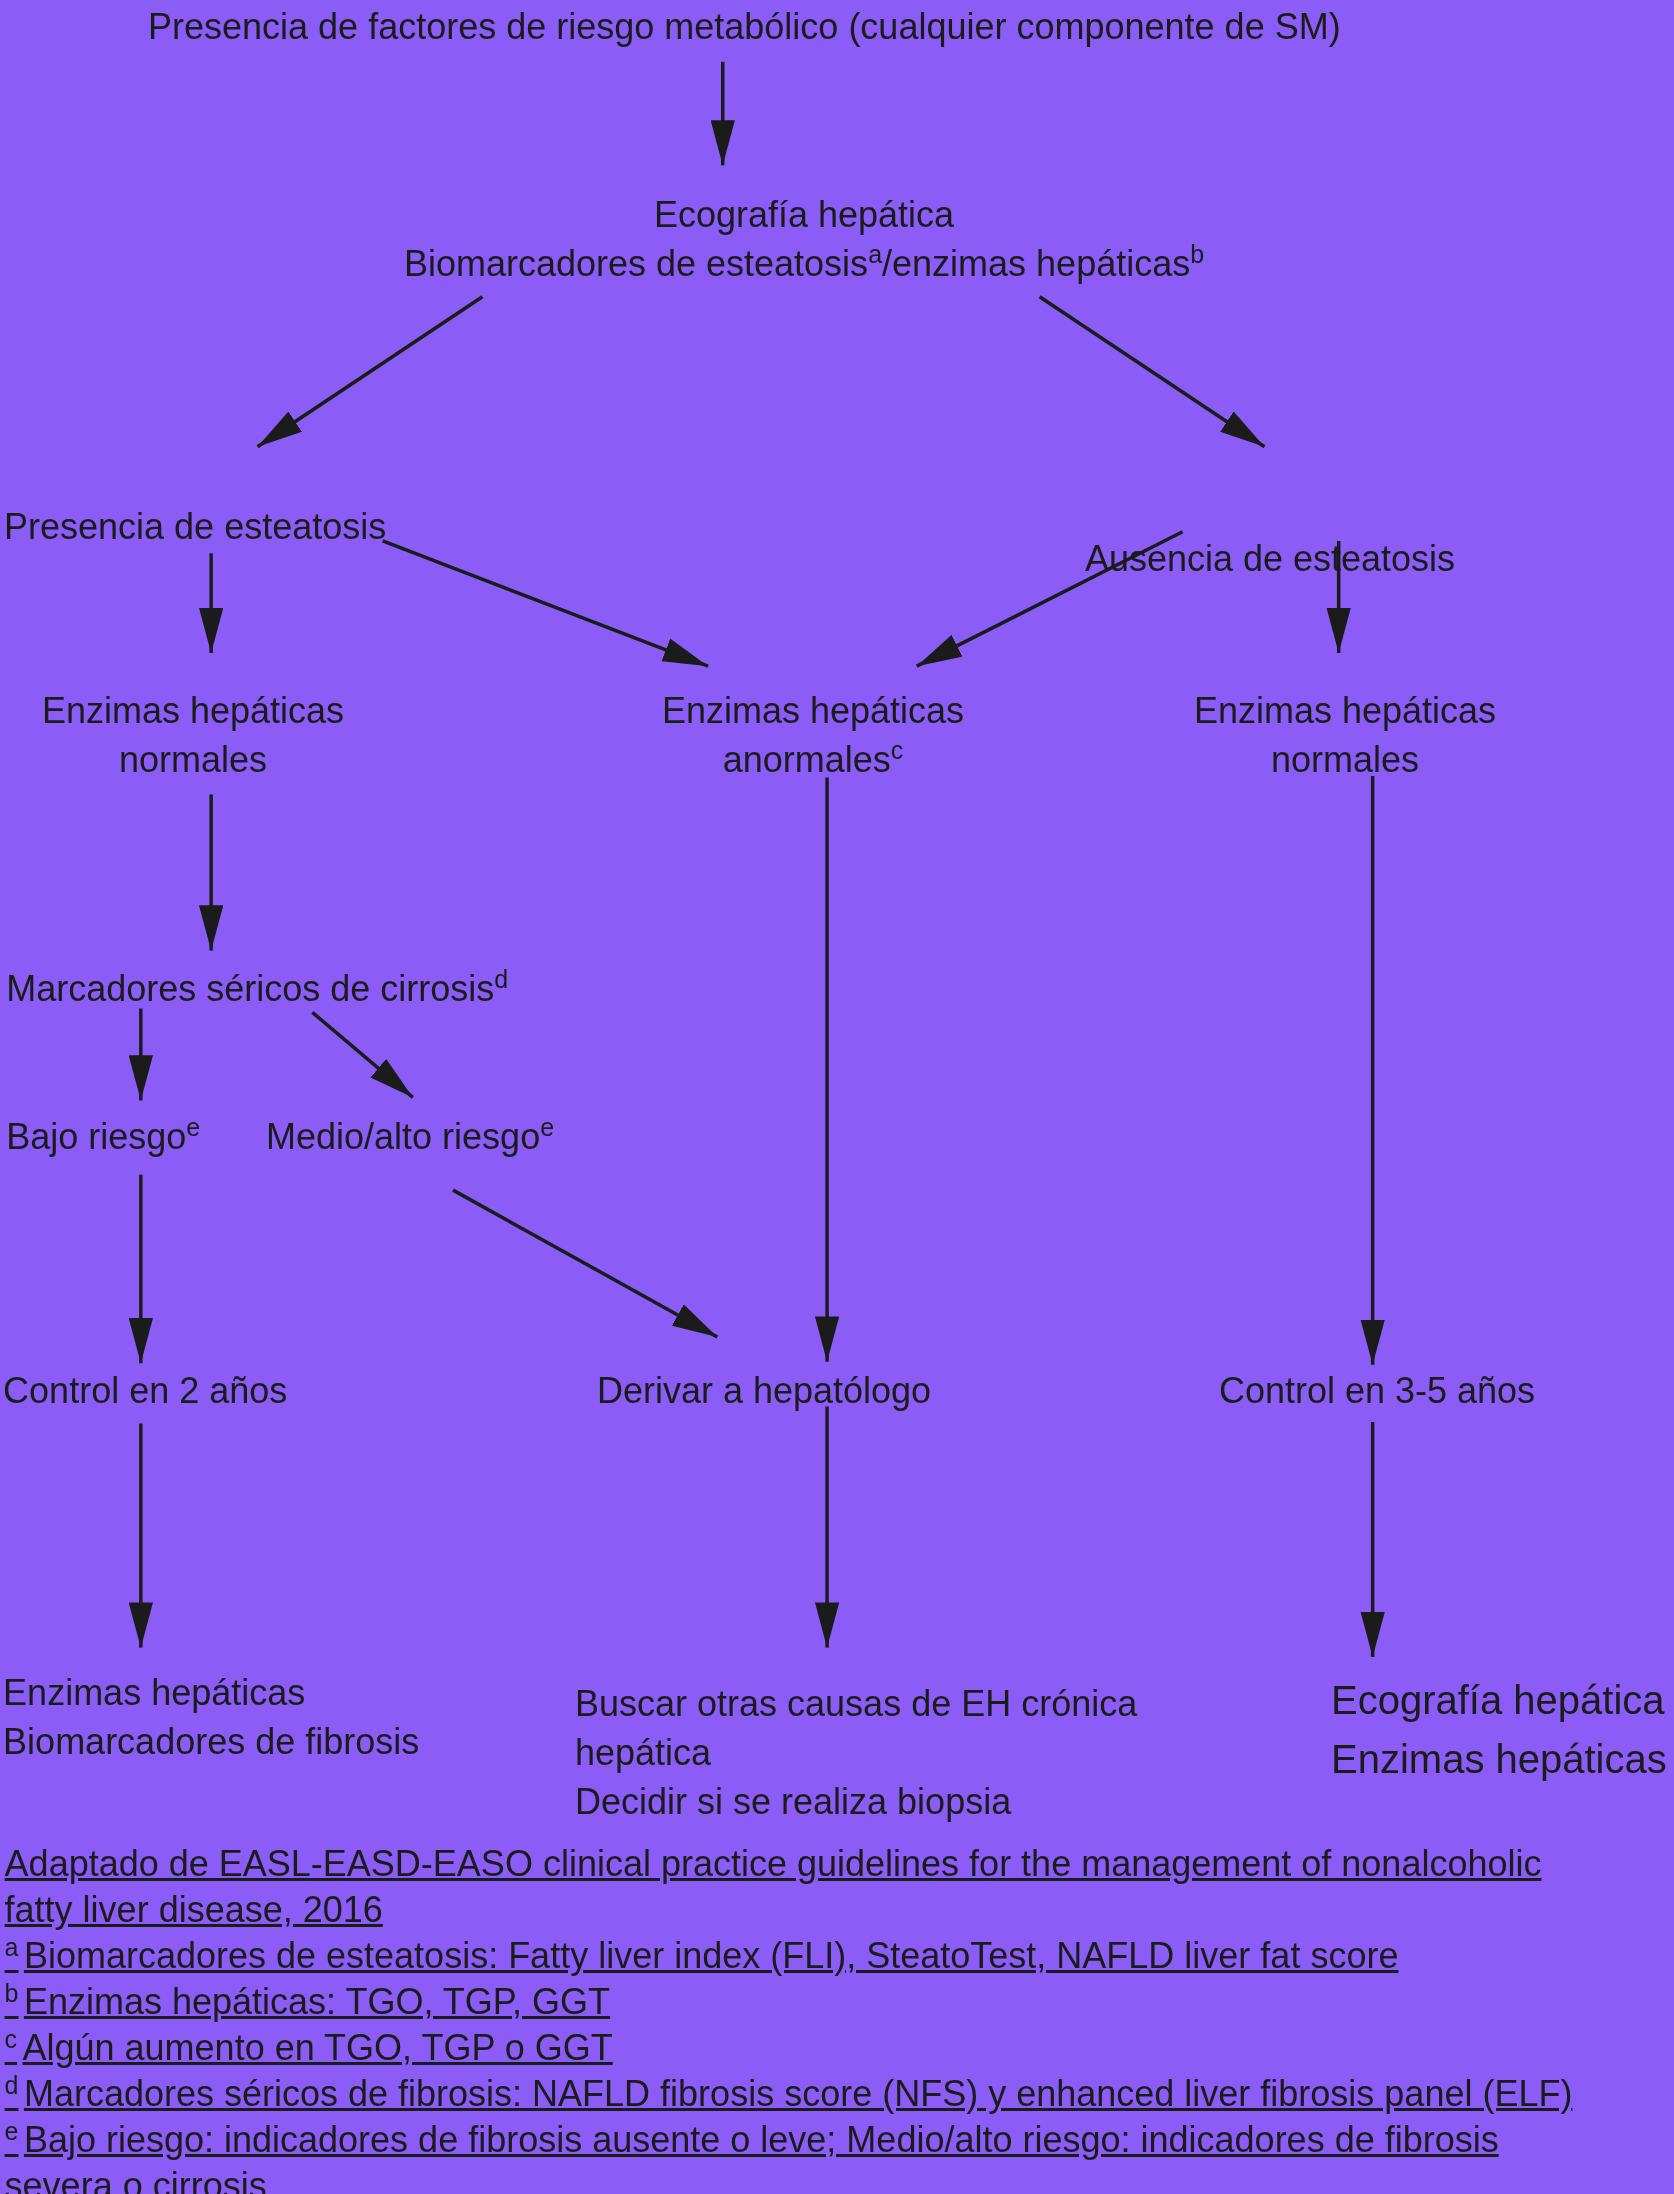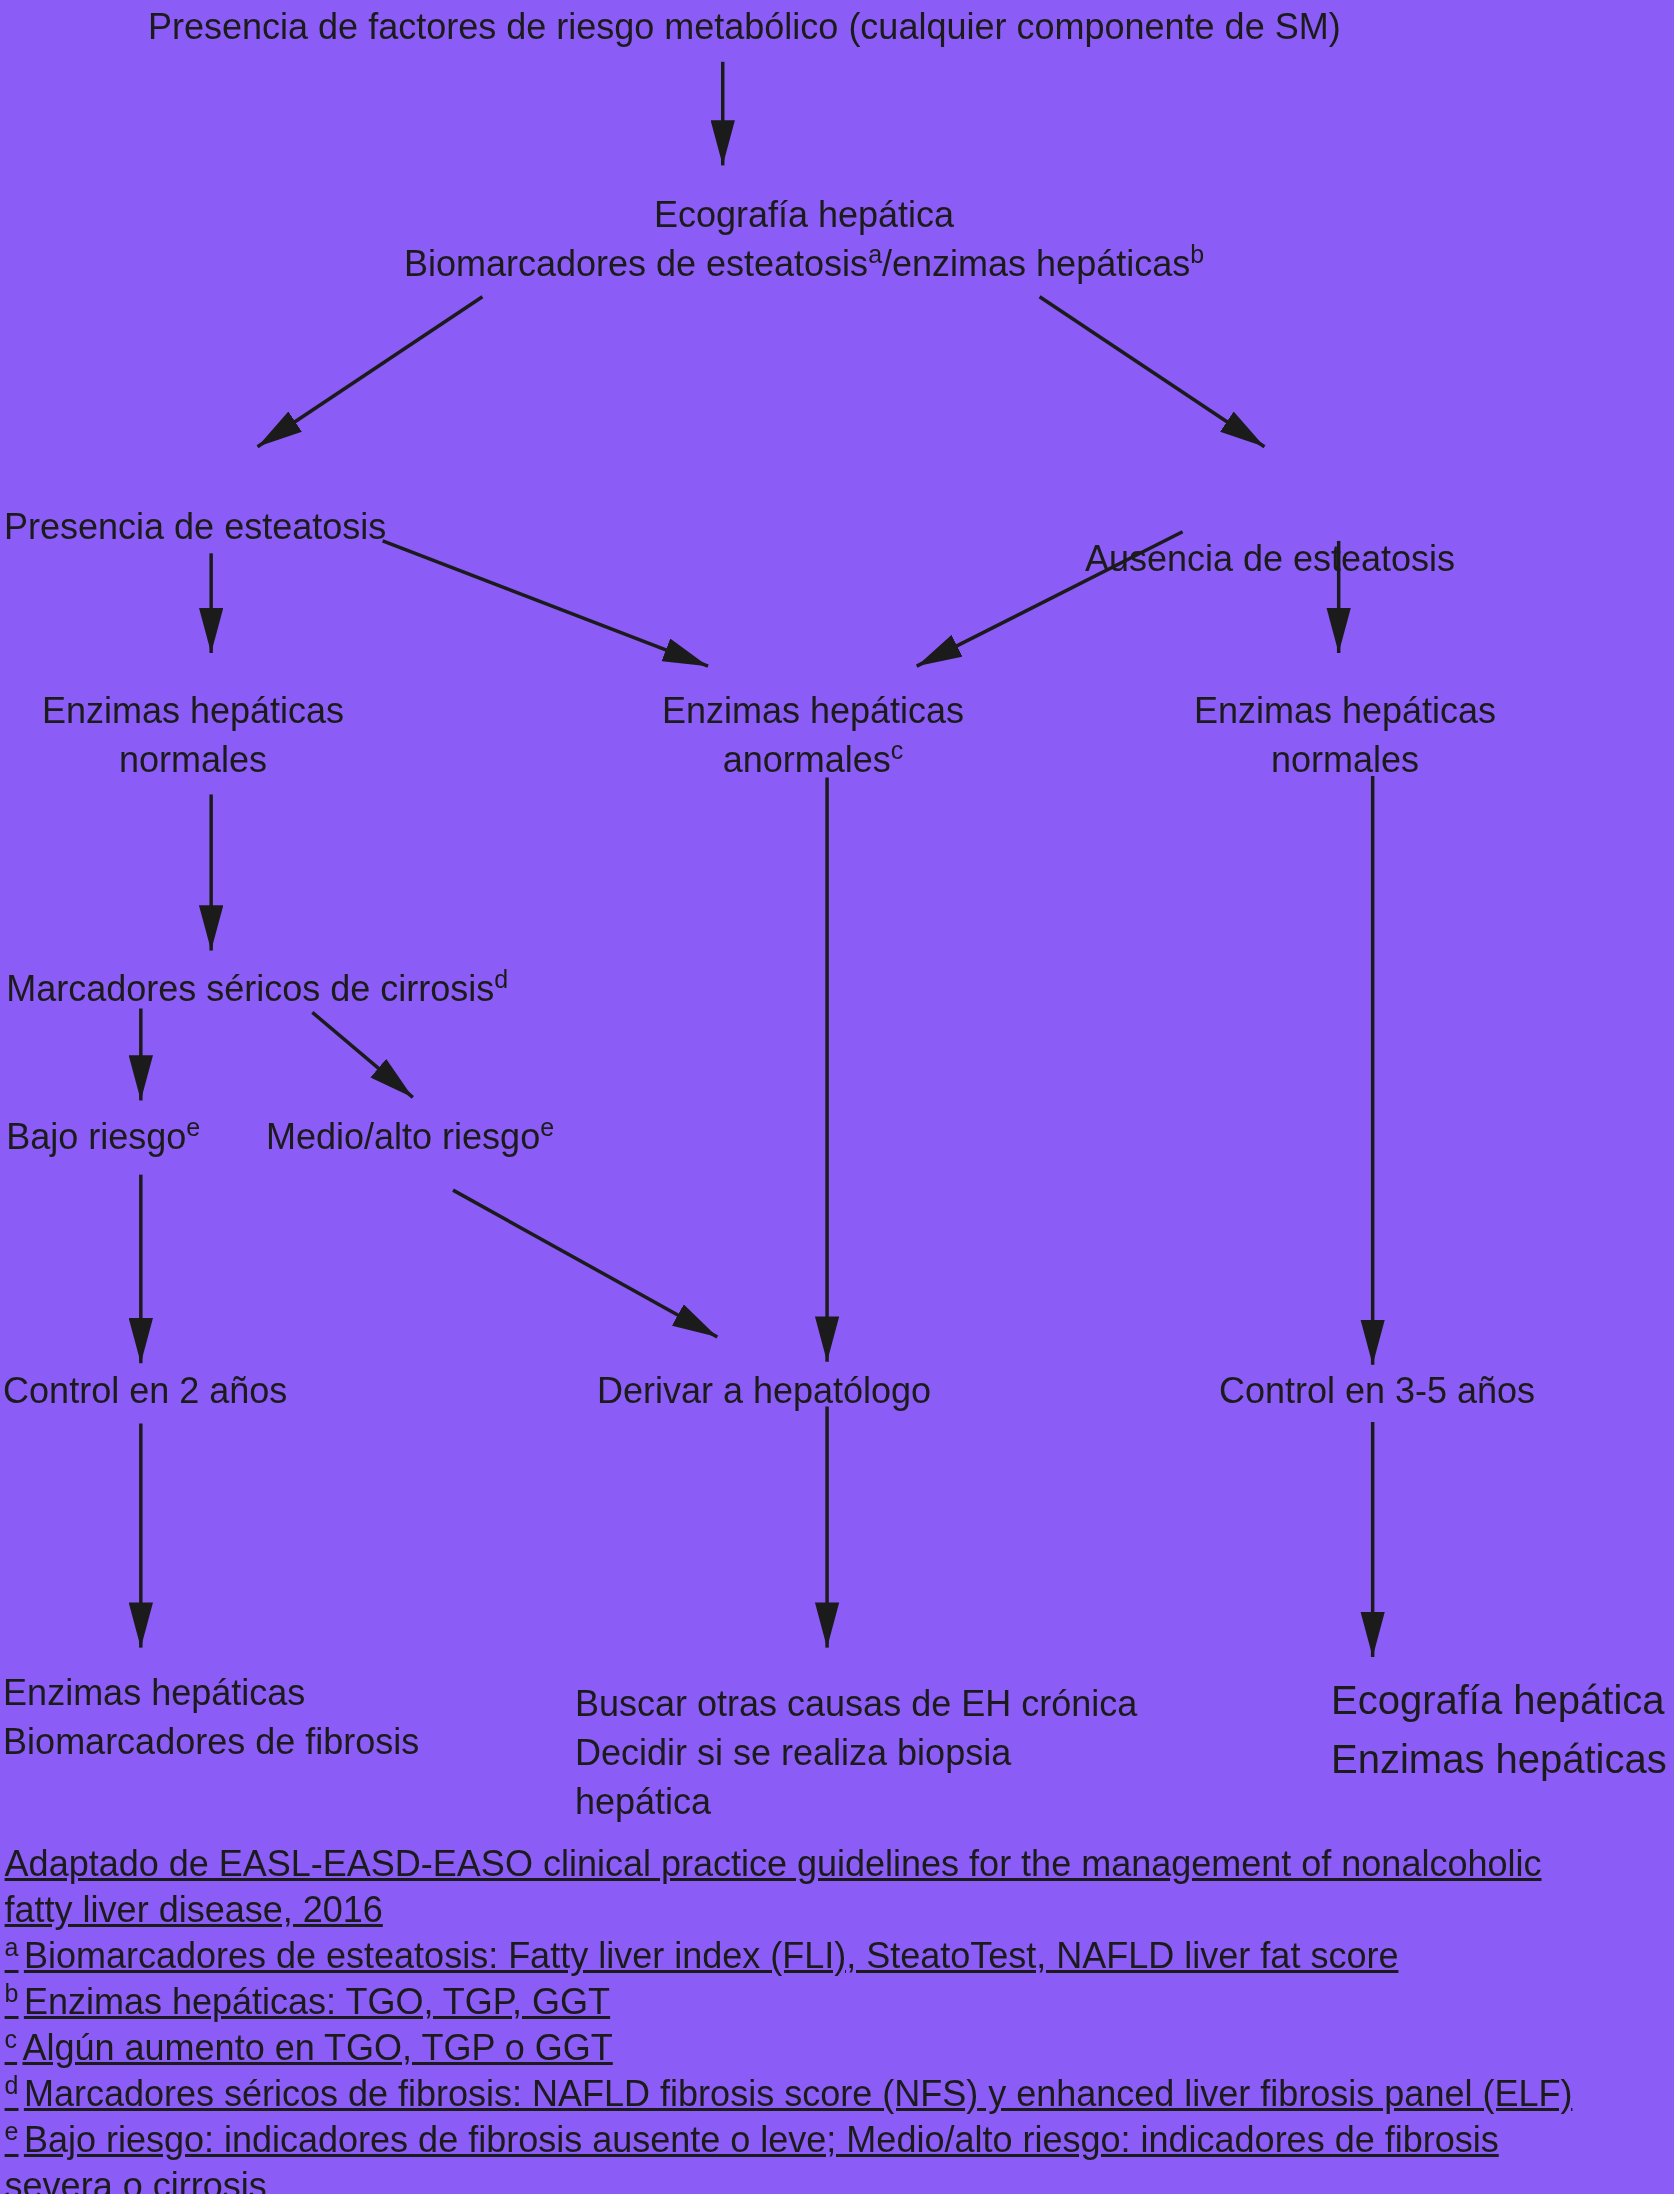--- a/index.html
+++ b/index.html
@@ -131,22 +131,22 @@
 
   <div class="node center" style="left:1377px; top:1370px;">Control en 3-5 años</div>
 
   <div class="node multiline" style="left:3.1px; top:1668px;">
     <div>Enzimas hepáticas</div>
     <div>Biomarcadores de fibrosis</div>
   </div>
 
   <div class="node multiline" style="left:575px; top:1666px;margin-top:13px;">
     <div>Buscar otras causas de EH crónica</div>
+    <div>hepática</div>
     <div>Decidir si se realiza biopsia</div>
-    <div>hepática</div>
   </div>
 
   <div class="node big" style="left:1331px; top:1671px;">
     <div>Ecografía hepática</div>
     <div>Enzimas hepáticas</div>
   </div>
 
   <div id="footnotes">
     <div class="fn-line">Adaptado de EASL-EASD-EASO clinical practice guidelines for the management of nonalcoholic</div>
     <div class="fn-line">fatty liver disease, 2016</div>

